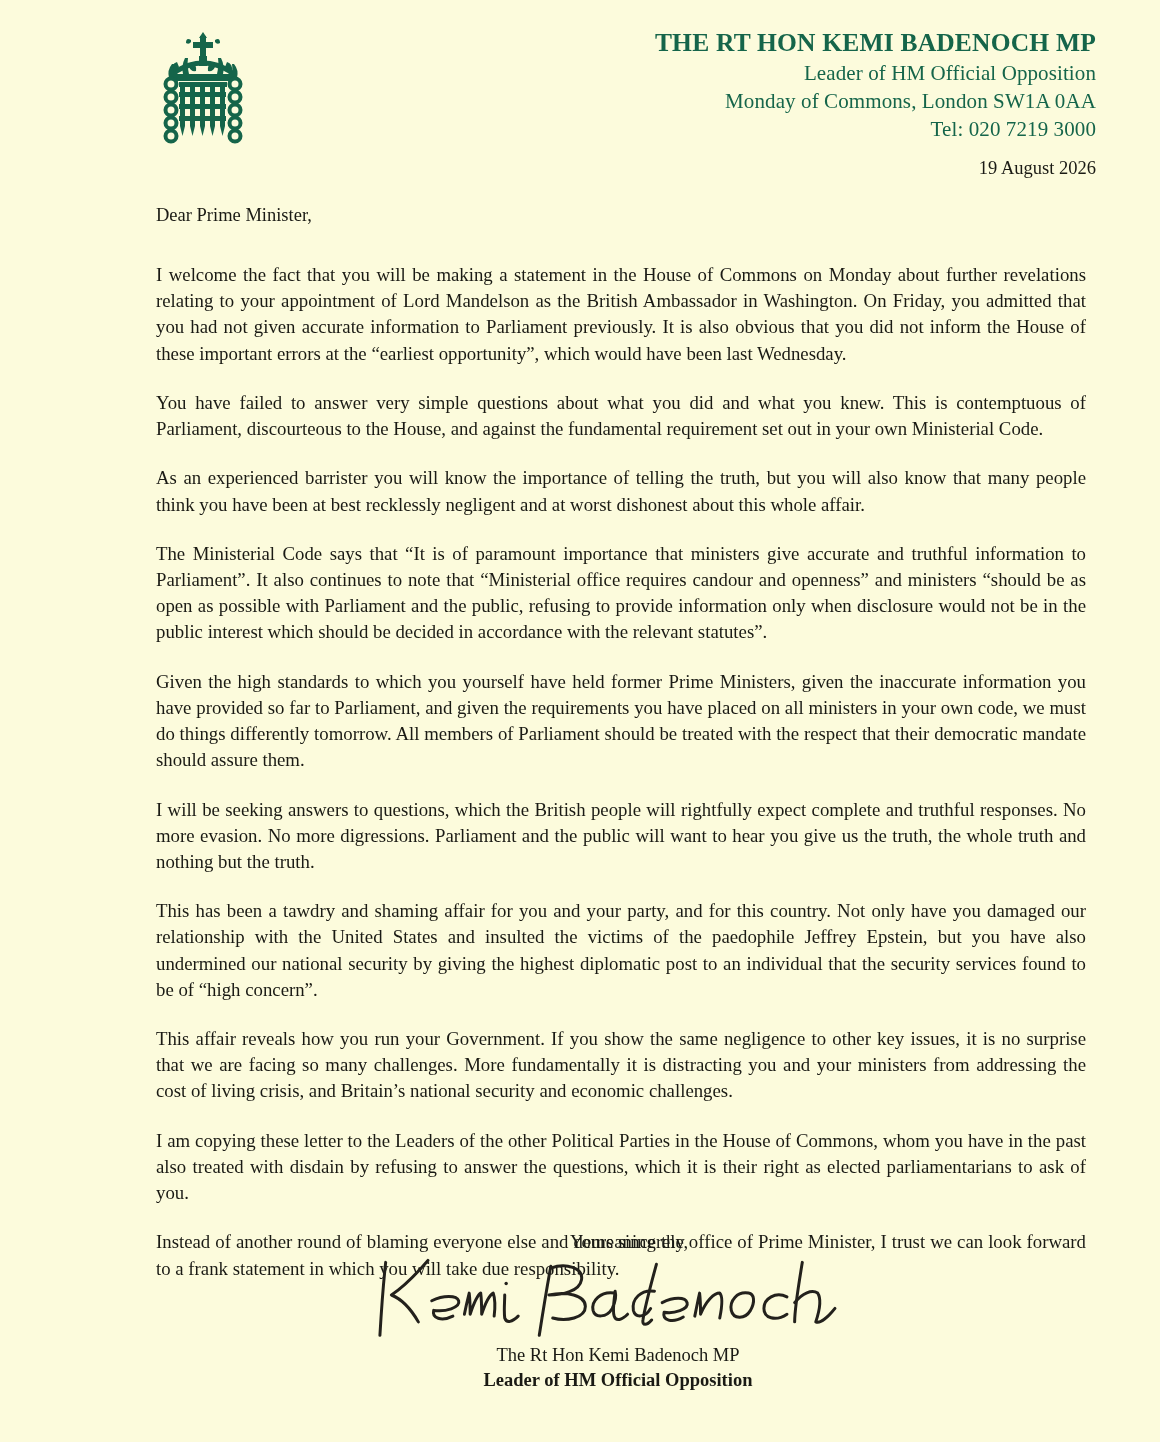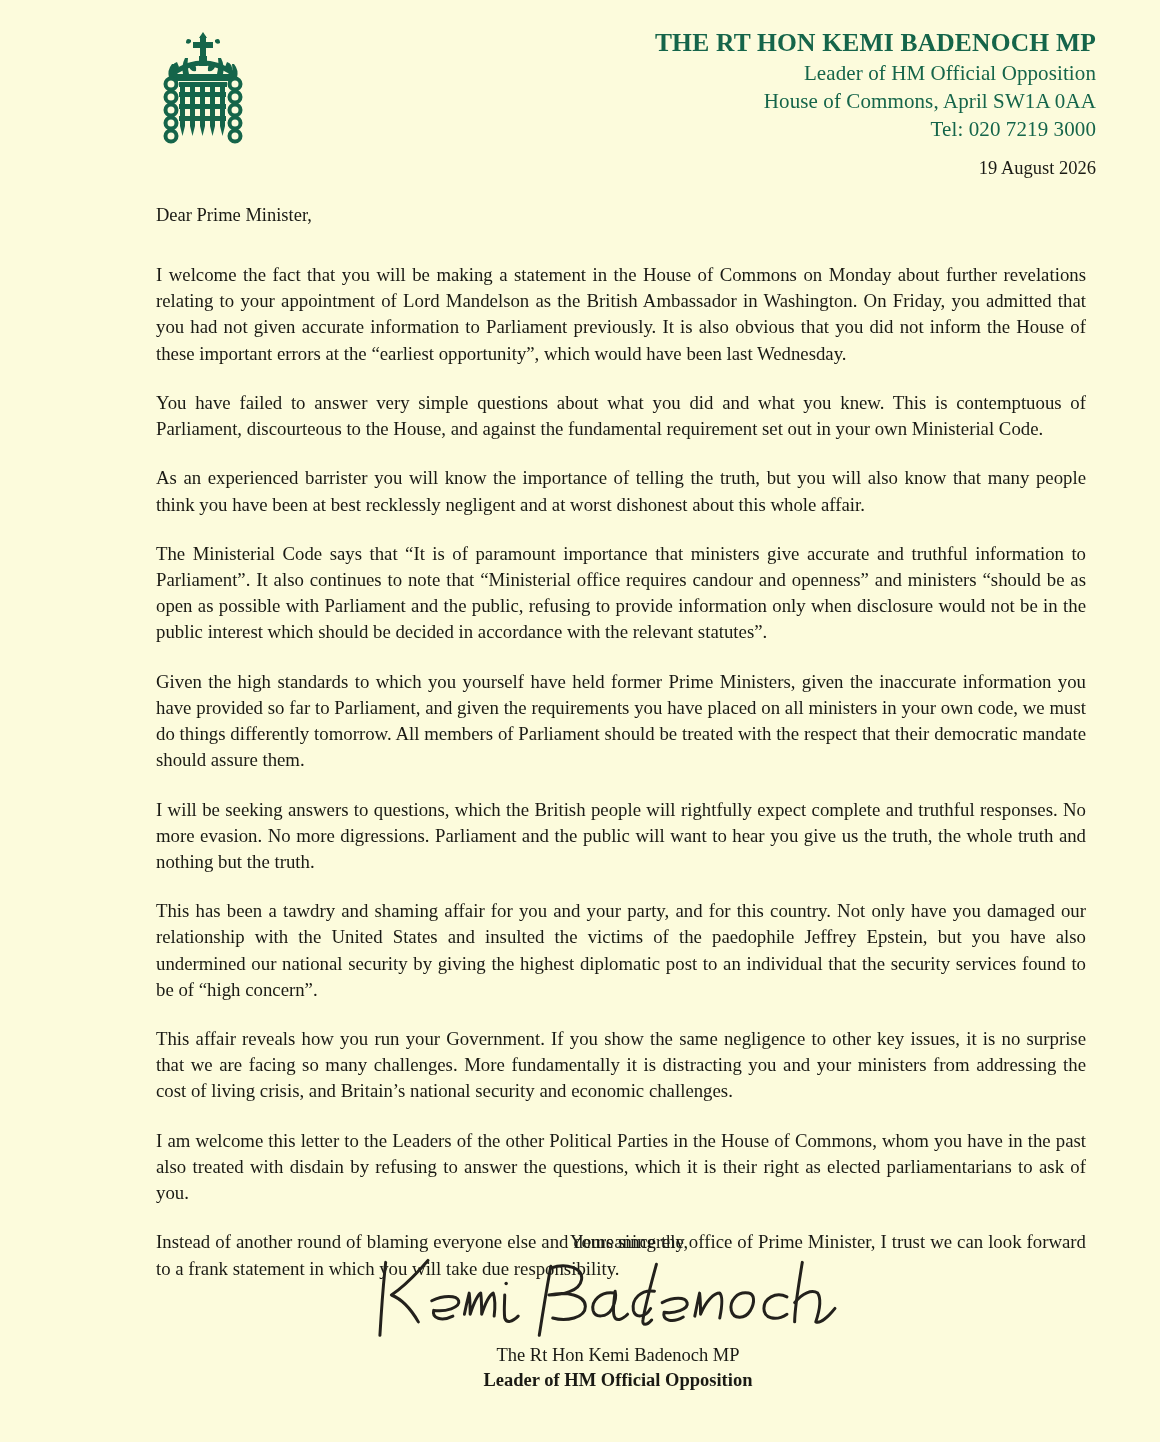--- a/index.html
+++ b/index.html
@@ -192,39 +192,39 @@
           <circle cx="80" cy="82" r="5.5" fill="none" stroke="#15654a" stroke-width="4"></circle>
           <circle cx="80" cy="95" r="5.5" fill="none" stroke="#15654a" stroke-width="4"></circle>
           <circle cx="80" cy="108" r="5.5" fill="none" stroke="#15654a" stroke-width="4"></circle>
         </g>
       </svg>
     </div>
 
     <div class="letterhead-text">
       <div class="lh-name">THE RT HON KEMI BADENOCH MP</div>
       <div class="lh-line">Leader of HM Official Opposition</div>
-      <div class="lh-line">House of Commons, April SW1A 0AA</div>
+      <div class="lh-line">Monday of Commons, London SW1A 0AA</div>
       <div class="lh-line">Tel: 020 7219 3000</div>
     </div>
   </div>
 
   <div class="date">19 August 2026</div>
 
   <div class="letter-body">
     <p class="salutation">Dear Prime Minister,</p>
     <div>
       <p class="para">I welcome the fact that you will be making a statement in the House of Commons on Monday about further revelations relating to your appointment of Lord Mandelson as the British Ambassador in Washington. On Friday, you admitted that you had not given accurate information to Parliament previously. It is also obvious that you did not inform the House of these important errors at the “earliest opportunity”, which would have been last Wednesday.</p>
       <p class="para">You have failed to answer very simple questions about what you did and what you knew. This is contemptuous of Parliament, discourteous to the House, and against the fundamental requirement set out in your own Ministerial Code.</p>
       <p class="para">As an experienced barrister you will know the importance of telling the truth, but you will also know that many people think you have been at best recklessly negligent and at worst dishonest about this whole affair.</p>
       <p class="para">The Ministerial Code says that “It is of paramount importance that ministers give accurate and truthful information to Parliament”. It also continues to note that “Ministerial office requires candour and openness” and ministers “should be as open as possible with Parliament and the public, refusing to provide information only when disclosure would not be in the public interest which should be decided in accordance with the relevant statutes”.</p>
       <p class="para">Given the high standards to which you yourself have held former Prime Ministers, given the inaccurate information you have provided so far to Parliament, and given the requirements you have placed on all ministers in your own code, we must do things differently tomorrow. All members of Parliament should be treated with the respect that their democratic mandate should assure them.</p>
       <p class="para">I will be seeking answers to questions, which the British people will rightfully expect complete and truthful responses. No more evasion. No more digressions. Parliament and the public will want to hear you give us the truth, the whole truth and nothing but the truth.</p>
       <p class="para">This has been a tawdry and shaming affair for you and your party, and for this country. Not only have you damaged our relationship with the United States and insulted the victims of the paedophile Jeffrey Epstein, but you have also undermined our national security by giving the highest diplomatic post to an individual that the security services found to be of “high concern”.</p>
       <p class="para">This affair reveals how you run your Government. If you show the same negligence to other key issues, it is no surprise that we are facing so many challenges. More fundamentally it is distracting you and your ministers from addressing the cost of living crisis, and Britain’s national security and economic challenges.</p>
-      <p class="para">I am welcome this letter to the Leaders of the other Political Parties in the House of Commons, whom you have in the past also treated with disdain by refusing to answer the questions, which it is their right as elected parliamentarians to ask of you.</p>
+      <p class="para">I am copying these letter to the Leaders of the other Political Parties in the House of Commons, whom you have in the past also treated with disdain by refusing to answer the questions, which it is their right as elected parliamentarians to ask of you.</p>
       <p class="para">Instead of another round of blaming everyone else and demeaning the office of Prime Minister, I trust we can look forward to a frank statement in which you will take due responsibility.</p>
     </div>
   </div>
 
   <div class="signature-block">
     <p class="closing">Yours sincerely,</p>
 
     <svg class="sig-image" viewBox="0 0 520 100" aria-hidden="true">
       <g fill="none" stroke="#23211c" stroke-width="3.1" stroke-linecap="round" stroke-linejoin="round">
 

